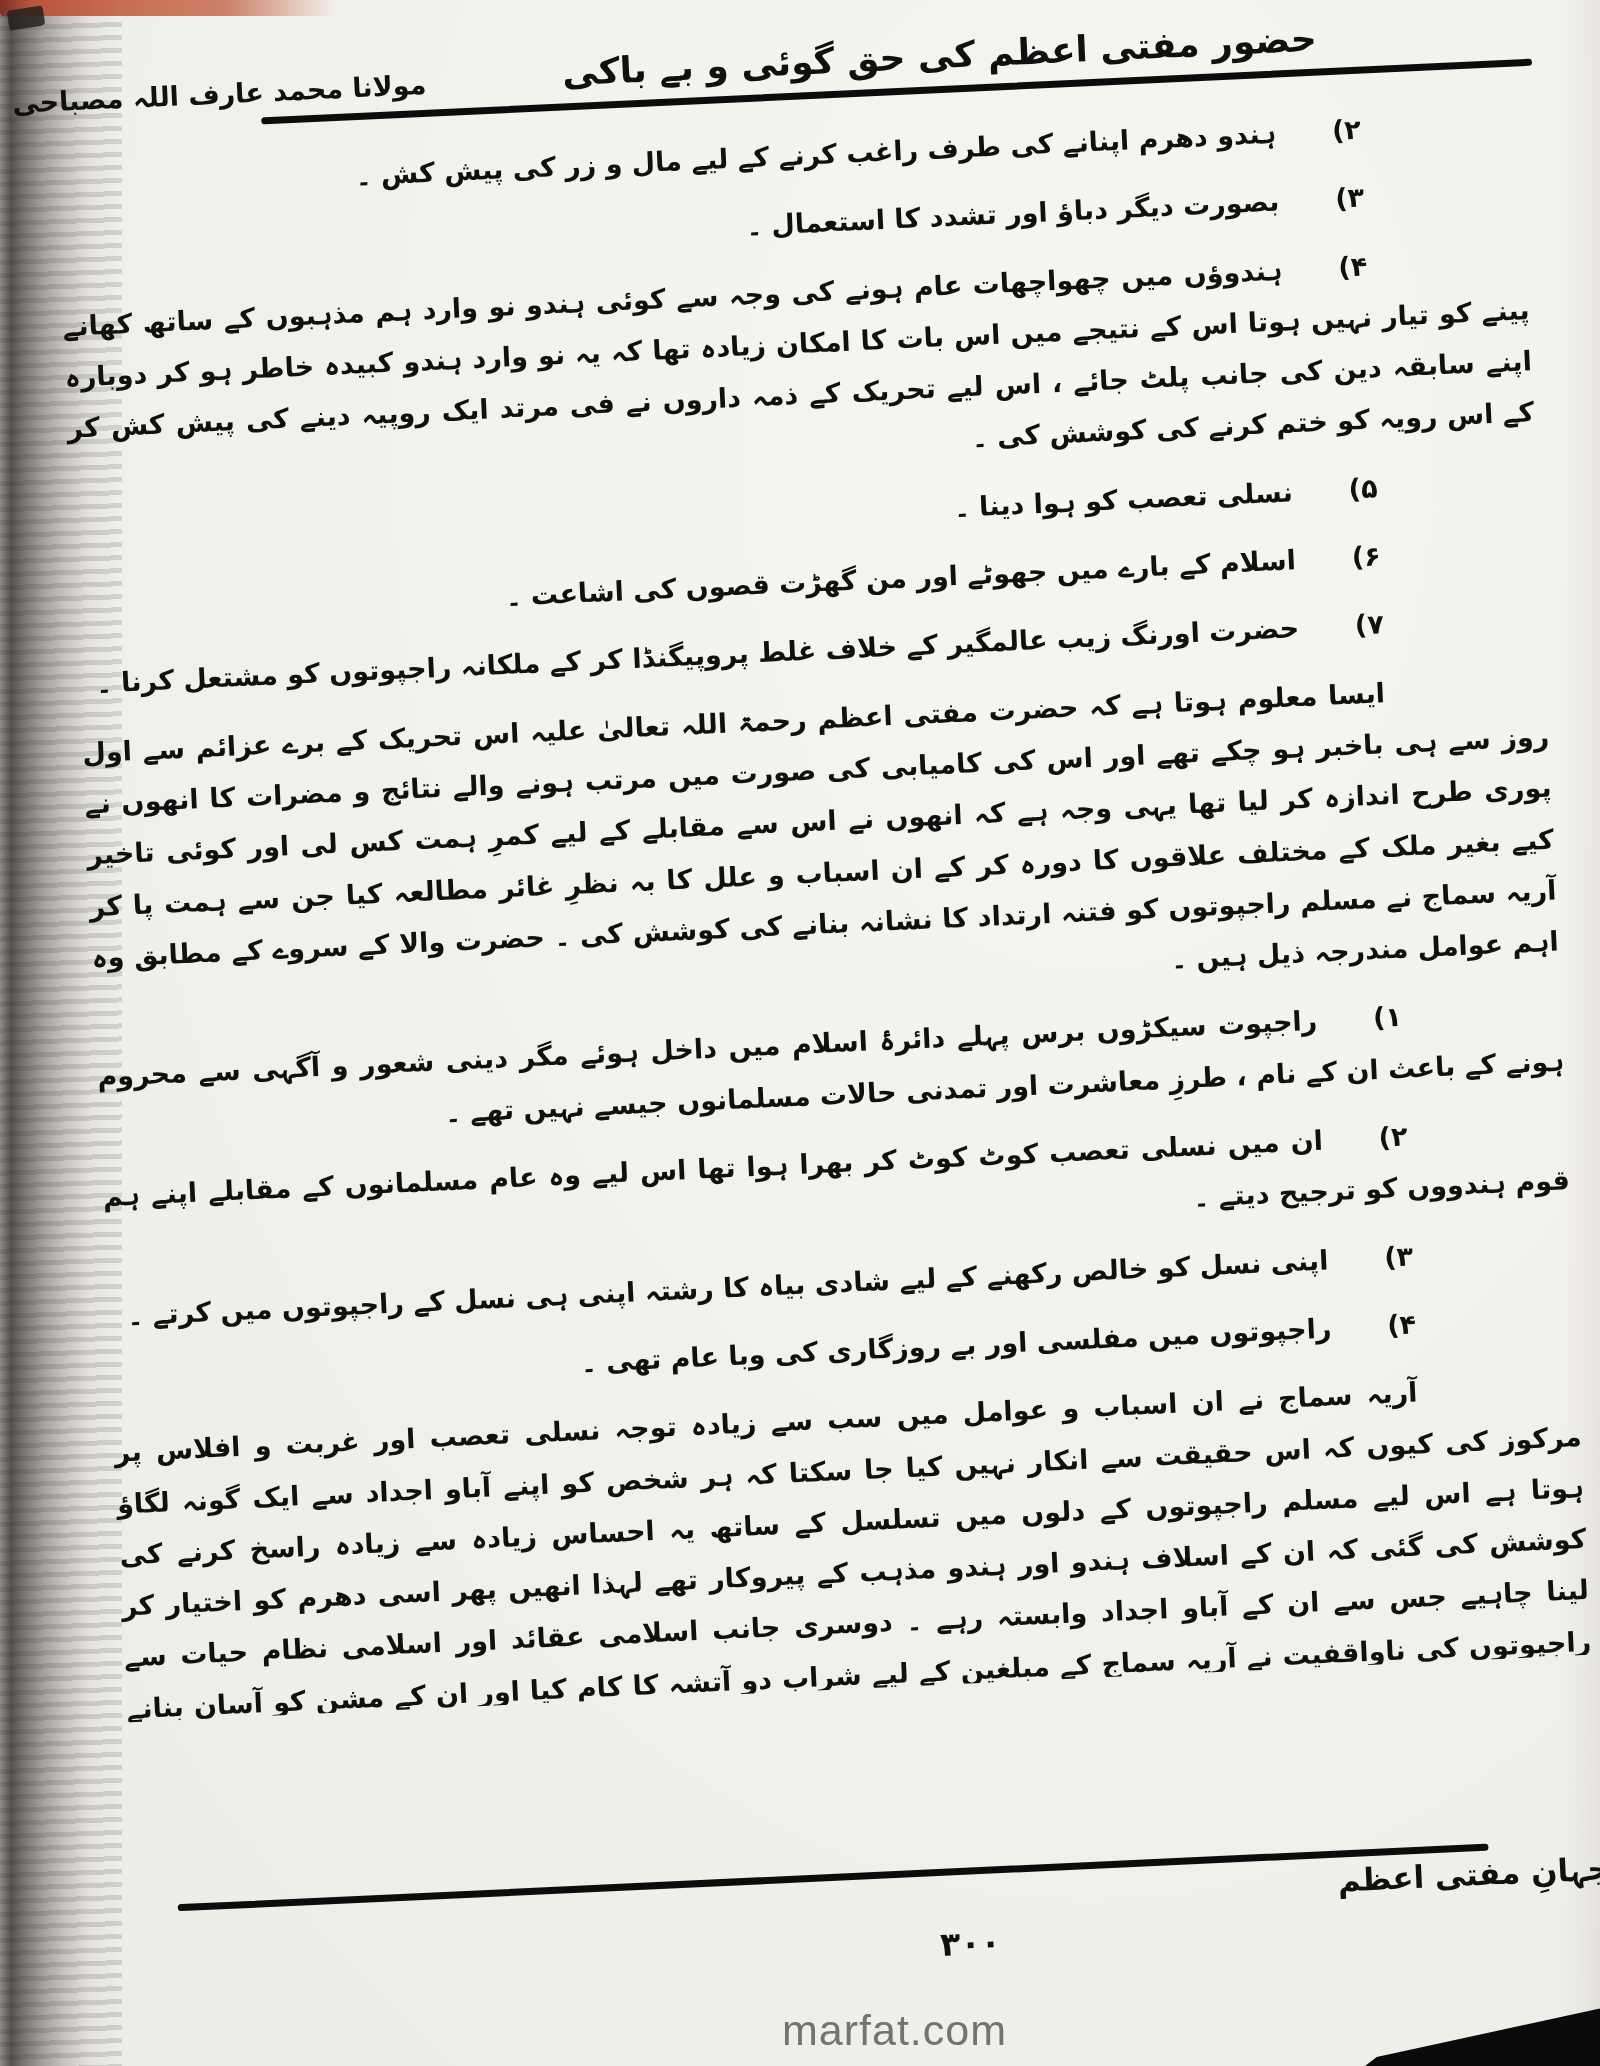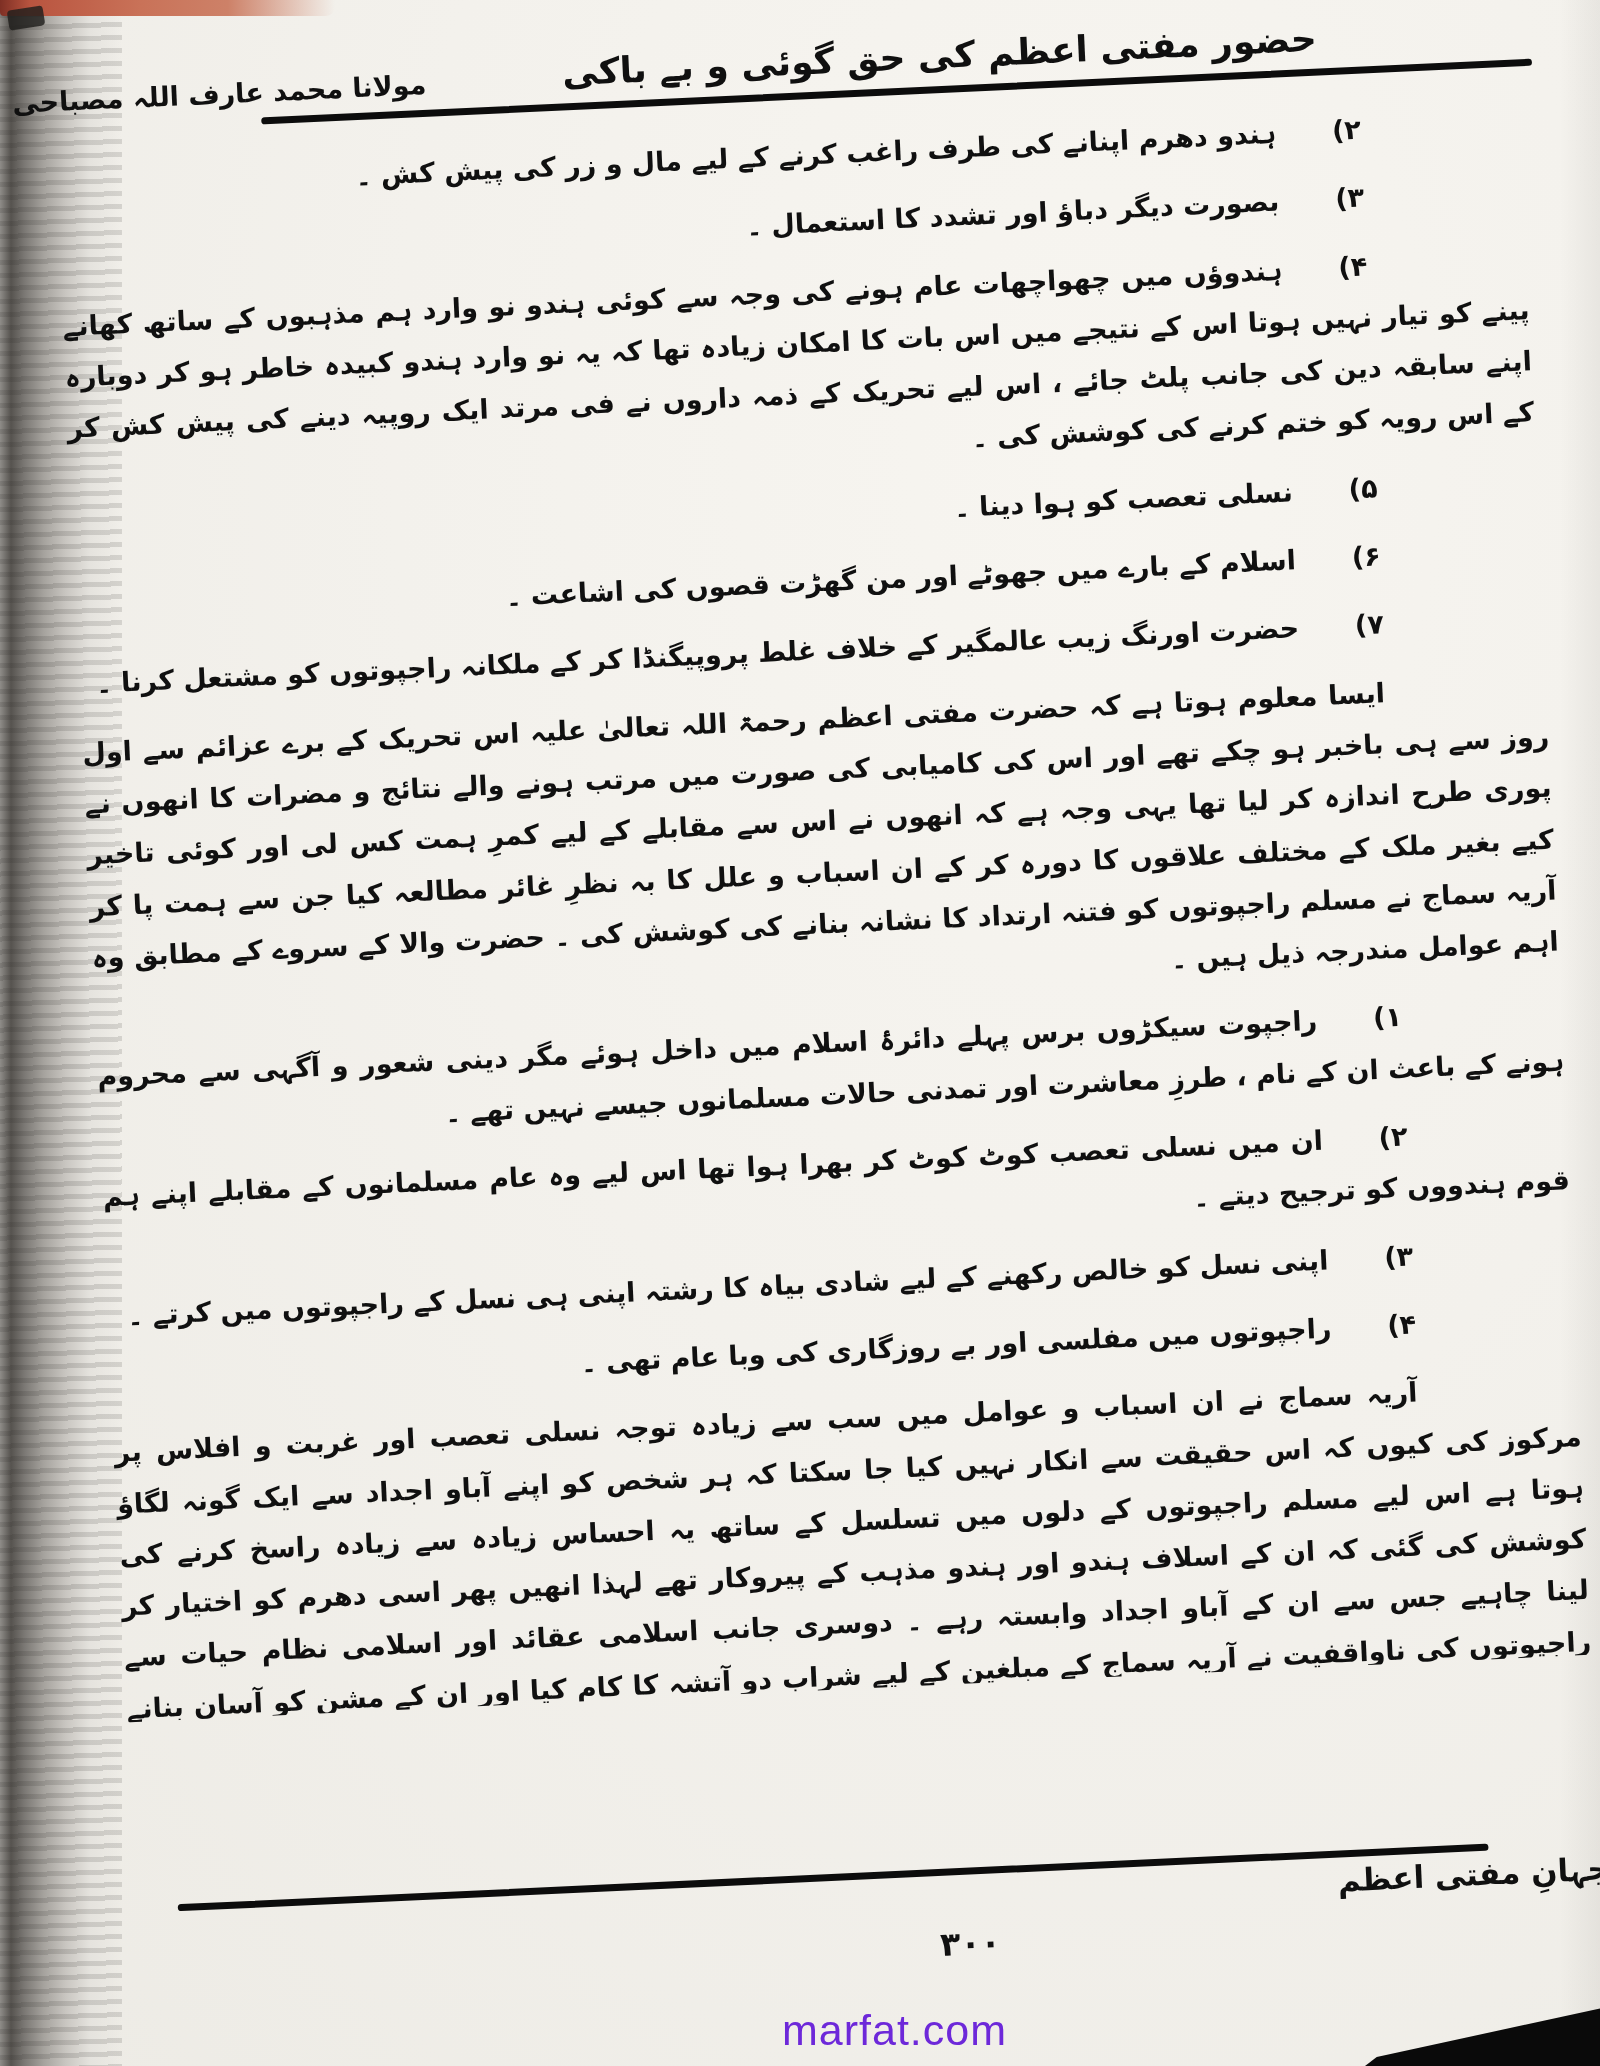--- a/index.html
+++ b/index.html
@@ -53,21 +53,21 @@
     margin-right:160px;margin-left:56px;letter-spacing:7px;
   }
   .paragraph{text-indent:162px;margin-bottom:17px;}
   .footer{position:absolute;left:0;right:0;bottom:66px;height:120px;}
   .foot-rule{position:absolute;top:0;left:88px;width:1312px;height:7px;background:#0c0c0c;border-radius:4px;}
   .book-title{position:absolute;right:6px;top:12px;font-size:31px;font-weight:bold;white-space:nowrap;}
   .page-number{position:absolute;left:848px;top:56px;font-size:33px;font-weight:bold;letter-spacing:2px;}
   
   .watermark{
     position:absolute;left:782px;top:2006px;
-    font-family:"Liberation Sans",sans-serif;font-size:43px;color:#6d28d9;
+    font-family:"Liberation Sans",sans-serif;font-size:43px;color:#737373;
     letter-spacing:1px;direction:ltr;
   }
   
   .corner-black{
     position:absolute;right:0;bottom:0;width:235px;height:64px;background:#0a0a0a;
     clip-path:polygon(0 100%,100% 100%,100% 10%,5% 86%);
   }
   
   .right-shade{
     position:absolute;right:0;top:0;bottom:0;width:40px;

